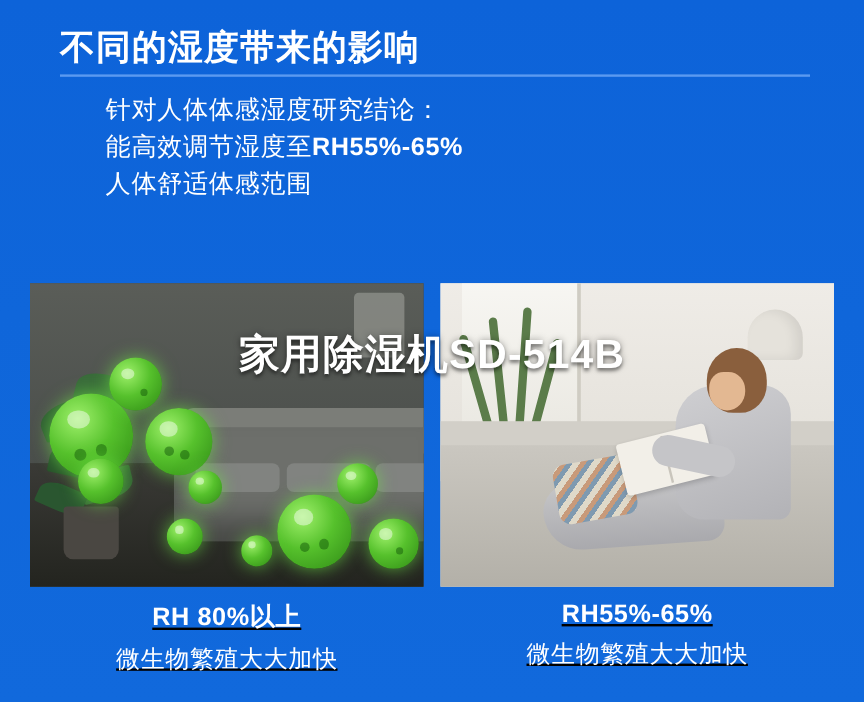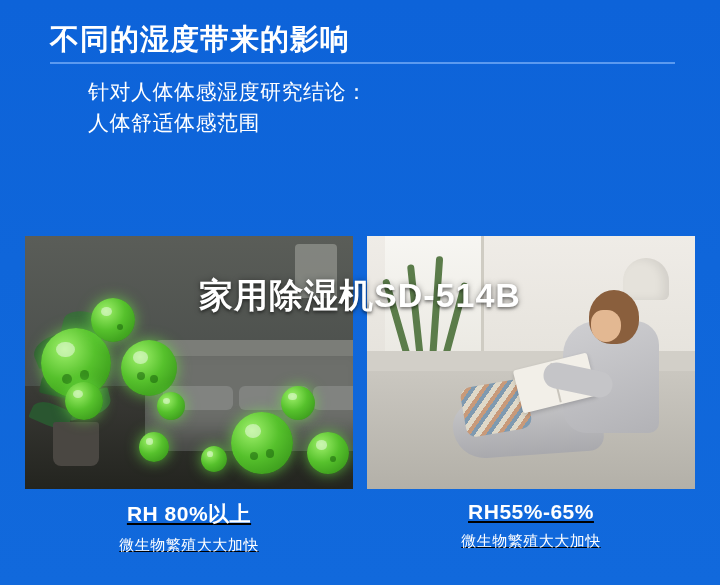--- a/index.html
+++ b/index.html
@@ -367,35 +367,36 @@
     color: #ffffff;
   }
   .caption-title {
     font-size: 21px;
     font-weight: bold;
     letter-spacing: 0.5px;
     white-space: nowrap;
   }
   .caption-sub {
     margin-top: 8px;
-    font-size: 15px;
+    font-size: 20px;
     letter-spacing: 0.5px;
     white-space: nowrap;
   }
 </style>
 </head>
 <body>
 
 <div class="poster">
 
   <div class="title">不同的湿度带来的影响</div>
   <div class="title-underline"></div>
 
   <div class="body-text">
     <div class="body-line">针对人体体感湿度研究结论：</div>
+    <div class="body-line"><span>能高效调节湿度至</span><span class="bold-seg">RH55%-65%</span></div>
     <div class="body-line bold">人体舒适体感范围</div>
   </div>
 
   <div class="photos">
 
     <div class="photo photo-left">
       <div class="pl-wall"></div>
       <div class="pl-floor"></div>
       <div class="pl-lamp"></div>
       <div class="pl-sofa-back"></div>

